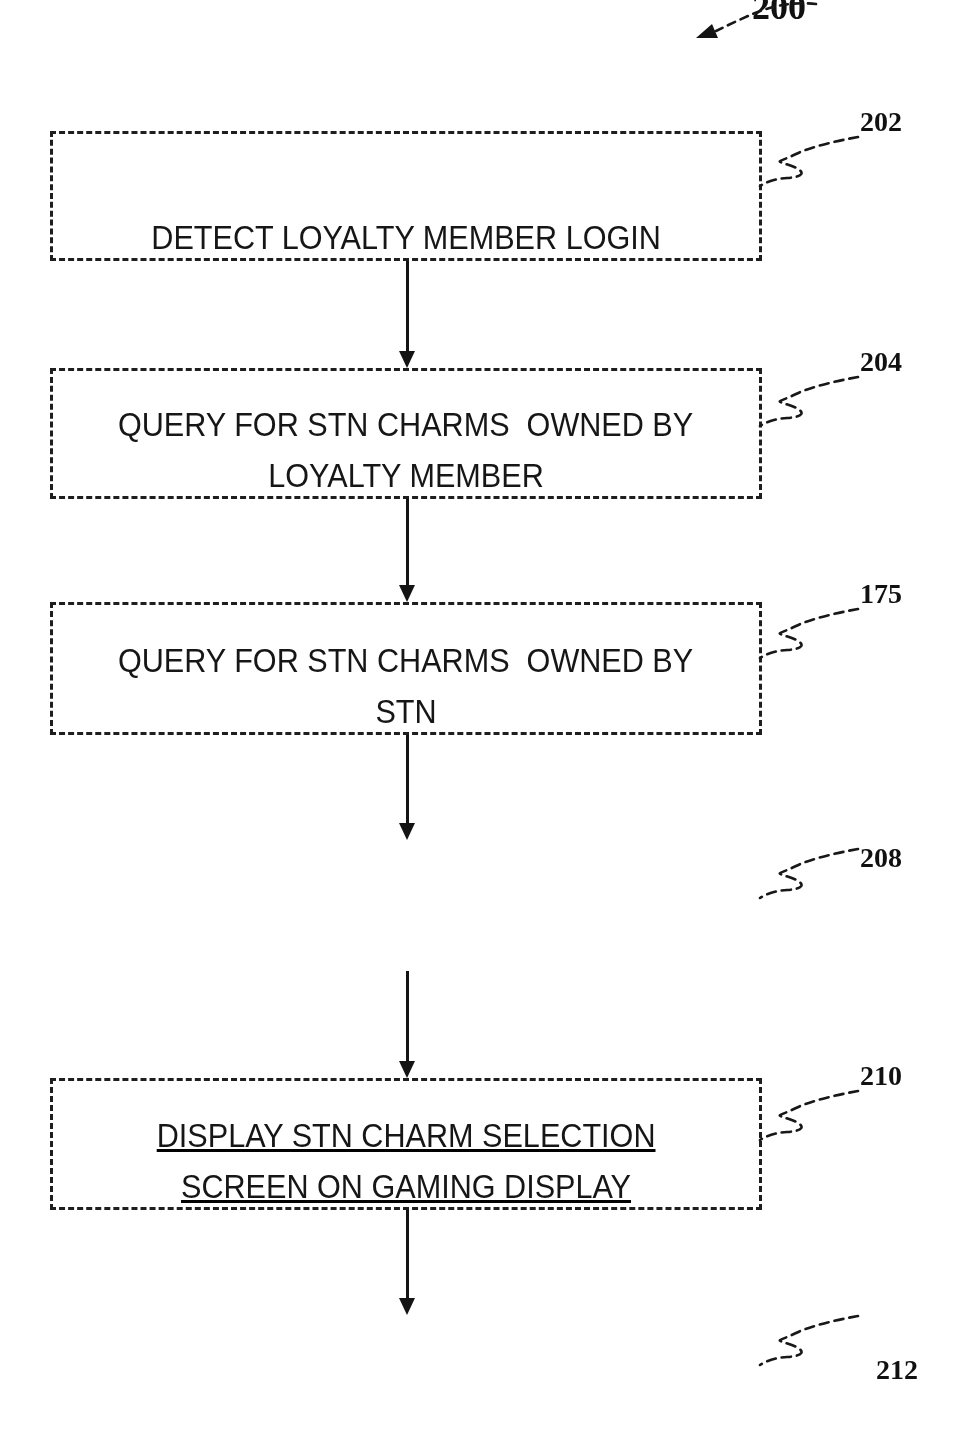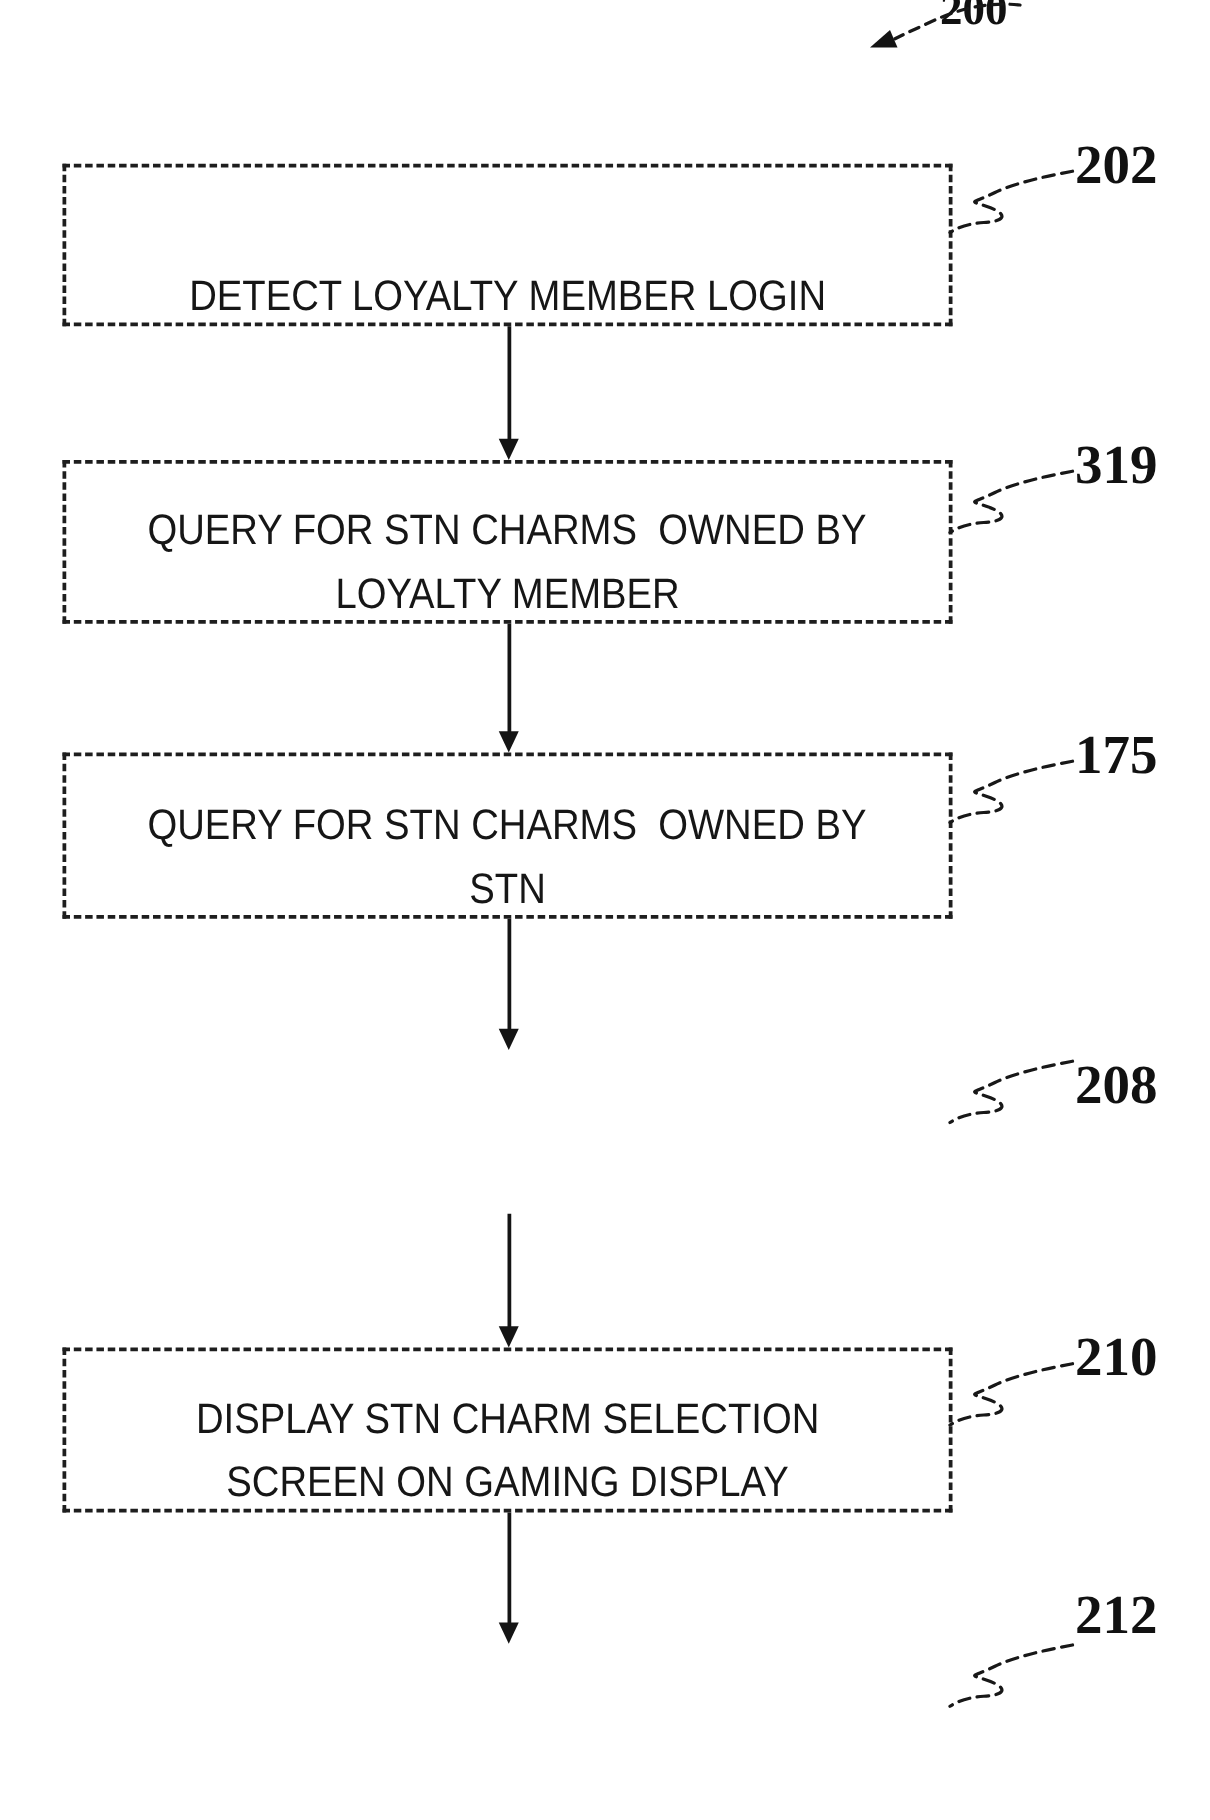--- a/index.html
+++ b/index.html
@@ -49,21 +49,21 @@
     width: 0; height: 0;
     border-left: 8px solid transparent;
     border-right: 8px solid transparent;
     border-top: 17px solid #141414;
   }
   .ref {
     position: absolute;
     left: 860px;
     font-family: "Liberation Serif", serif;
     font-weight: bold;
-    font-size: 44px;
+    font-size: 28px;
     color: #111111;
   }
   .leader { position: absolute; left: 758px; width: 104px; height: 64px; }
   .leader path {
     fill: none;
     stroke: #181818;
     stroke-width: 2.6;
     stroke-dasharray: 9 6;
     stroke-linecap: round;
   }
@@ -102,37 +102,37 @@
 
   </div>
   <div class="box" style="top:368px;height:131px;">
     <div class="line">QUERY FOR STN CHARMS  OWNED BY</div>
     <div class="line">LOYALTY MEMBER</div>
   </div>
   <div class="box" style="top:602px;height:133px;">
     <div class="line">QUERY FOR STN CHARMS  OWNED BY</div>
     <div class="line">STN</div>
   </div>
-  <div class="box" style="top:1078px;height:132px;">
+  <div class="box" style="top:1078px;height:132px;text-decoration:underline;">
     <div class="line">DISPLAY STN CHARM SELECTION</div>
     <div class="line">SCREEN ON GAMING DISPLAY</div>
   </div>
 
   <div class="vArrow" style="top:261px;height:91px;"></div>
   <div class="vArrow" style="top:499px;height:87px;"></div>
   <div class="vArrow" style="top:735px;height:89px;"></div>
   <div class="vArrow" style="top:971px;height:91px;"></div>
   <div class="vArrow" style="top:1210px;height:89px;"></div>
 
   <div class="ref" style="top:106px;">202</div>
-  <div class="ref" style="top:346px;">319</div>
+  <div class="ref" style="top:346px;">204</div>
   <div class="ref" style="top:578px;">175</div>
   <div class="ref" style="top:818px;margin-top:24px;">208</div>
   <div class="ref" style="top:1060px;">210</div>
-  <div class="ref" style="top:1266px;">212</div>
+  <div class="ref" style="top:1354px;margin-left:16px;">212</div>
 
   <svg class="leader" style="top:128px;" viewBox="0 0 104 64">
       <path d="M 100 9 C 78 13 52 19 38 26 C 20 35 16 32 31 37 C 49 43 47 49 29 50 C 16 51 8 54 2 58"></path>
     </svg>
   <svg class="leader" style="top:368px;" viewBox="0 0 104 64">
       <path d="M 100 9 C 78 13 52 19 38 26 C 20 35 16 32 31 37 C 49 43 47 49 29 50 C 16 51 8 54 2 58"></path>
     </svg>
   <svg class="leader" style="top:600px;" viewBox="0 0 104 64">
       <path d="M 100 9 C 78 13 52 19 38 26 C 20 35 16 32 31 37 C 49 43 47 49 29 50 C 16 51 8 54 2 58"></path>
     </svg>

